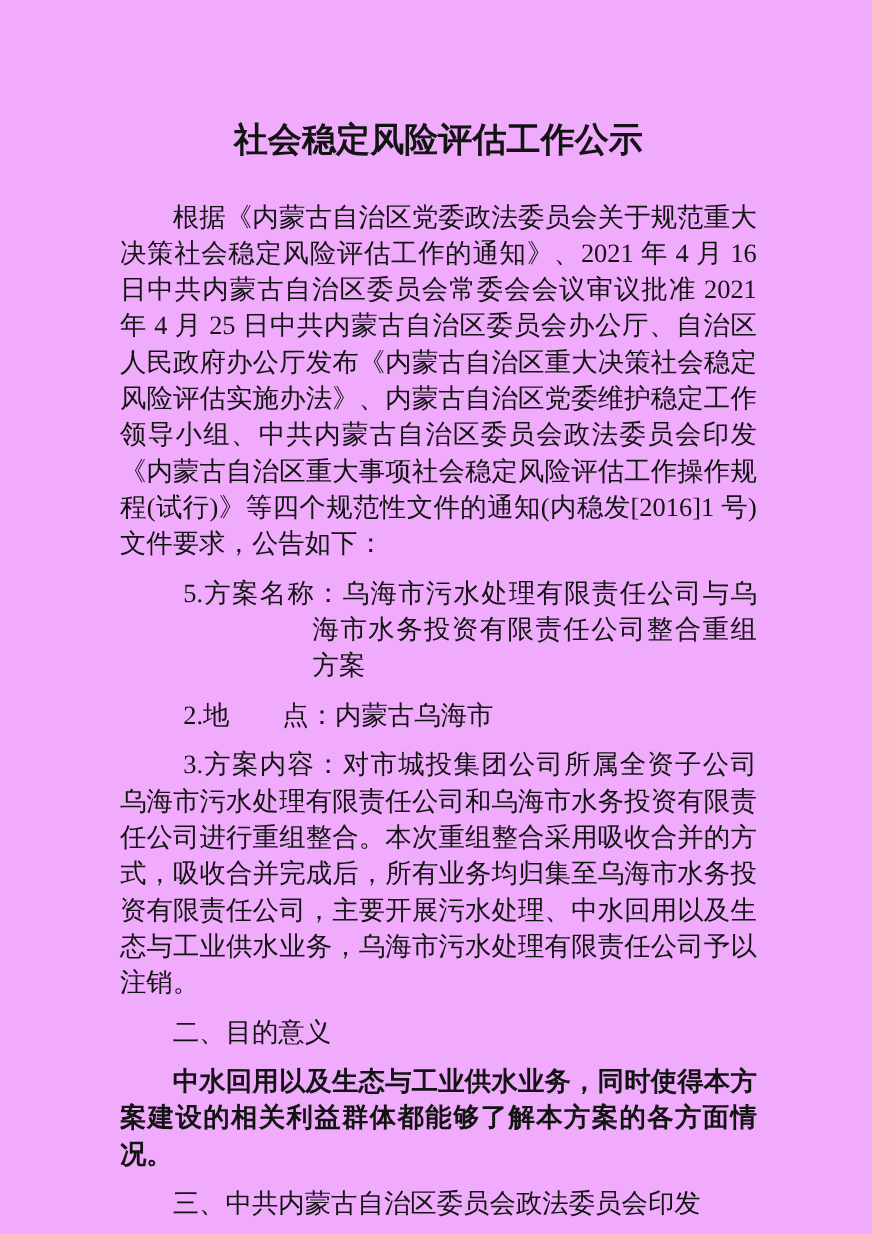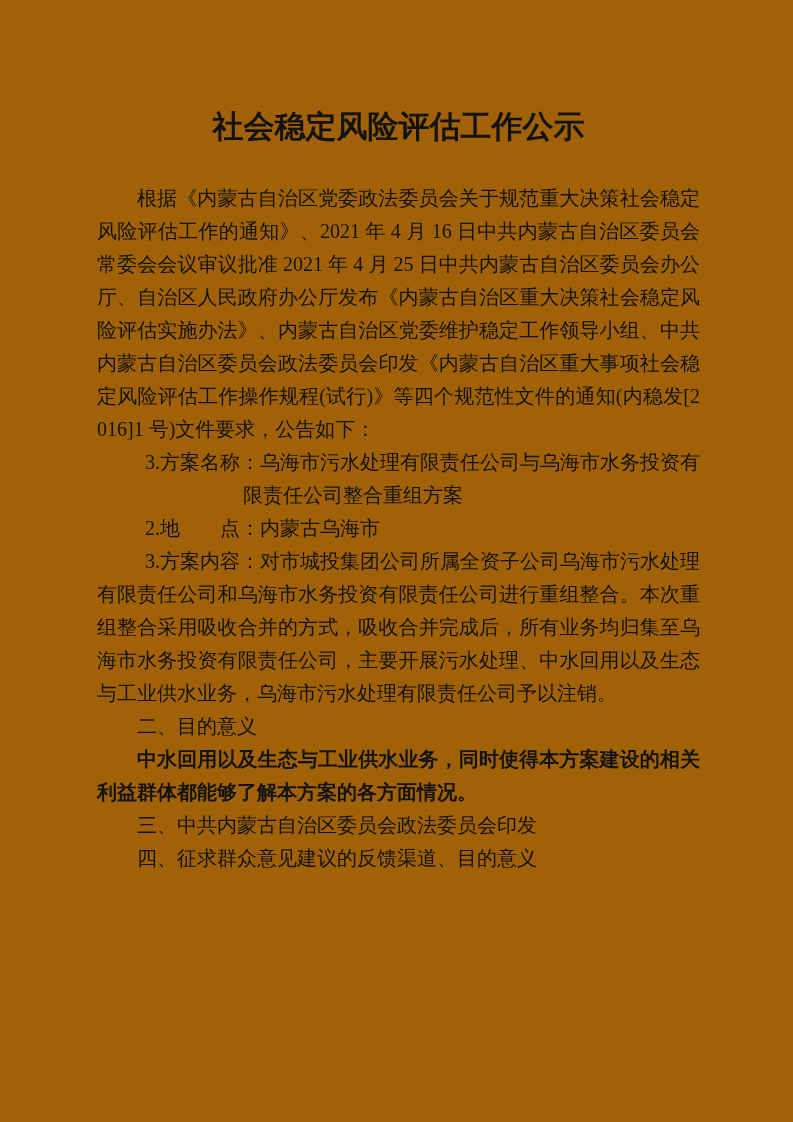--- a/index.html
+++ b/index.html
@@ -1,58 +1,58 @@
 <!DOCTYPE html>
 <html><head>
 <meta charset="utf-8">
 <style>
   html,body{margin:0;padding:0;background:#ffffff;}
   .page{
     position:relative;
     width:793px;
     height:1122px;
-    background:#a16207;
+    background:#f0abfc;
     box-sizing:border-box;
     padding:100px 93px 0 97px;
     font-family:"Liberation Serif","DejaVu Serif",serif;
     color:#131313;
     overflow:hidden;
   }
   .doc-title{
     font-size:31px;
     font-weight:700;
     text-align:center;
     letter-spacing:0px;
     line-height:53px;
     margin:0 0 29px 0;
   }
   .para{
-    font-size:20px;
+    font-size:24px;
     line-height:33px;
-    margin:0;
+    margin:12px;
     text-align:justify;
     text-justify:inter-ideograph;
     word-break:break-all;
   }
   .indent{text-indent:2em;}
   .item-indent{text-indent:2.4em;}
   .hang{padding-left:7.3em;text-indent:-4.9em;}
   .emph{font-weight:600;}
 </style>
 </head>
 <body>
 
 <div class="page">
 
   <h1 class="doc-title">社会稳定风险评估工作公示</h1>
 
   <p class="para indent">根据《内蒙古自治区党委政法委员会关于规范重大决策社会稳定风险评估工作的通知》、2021 年 4 月 16 日中共内蒙古自治区委员会常委会会议审议批准 2021 年 4 月 25 日中共内蒙古自治区委员会办公厅、自治区人民政府办公厅发布《内蒙古自治区重大决策社会稳定风险评估实施办法》、内蒙古自治区党委维护稳定工作领导小组、中共内蒙古自治区委员会政法委员会印发《内蒙古自治区重大事项社会稳定风险评估工作操作规程(试行)》等四个规范性文件的通知(内稳发[2016]1 号)文件要求，公告如下：</p>
 
 
-  <p class="para hang">3.方案名称：乌海市污水处理有限责任公司与乌海市水务投资有限责任公司整合重组方案</p>
+  <p class="para hang">5.方案名称：乌海市污水处理有限责任公司与乌海市水务投资有限责任公司整合重组方案</p>
 
   <p class="para item-indent">2.地　　点：内蒙古乌海市</p>
 
   <p class="para item-indent">3.方案内容：对市城投集团公司所属全资子公司乌海市污水处理有限责任公司和乌海市水务投资有限责任公司进行重组整合。本次重组整合采用吸收合并的方式，吸收合并完成后，所有业务均归集至乌海市水务投资有限责任公司，主要开展污水处理、中水回用以及生态与工业供水业务，乌海市污水处理有限责任公司予以注销。</p>
 
   <p class="para indent">二、目的意义</p>
 
   <p class="para indent emph">中水回用以及生态与工业供水业务，同时使得本方案建设的相关利益群体都能够了解本方案的各方面情况。</p>
 
   <p class="para indent">三、中共内蒙古自治区委员会政法委员会印发</p>

